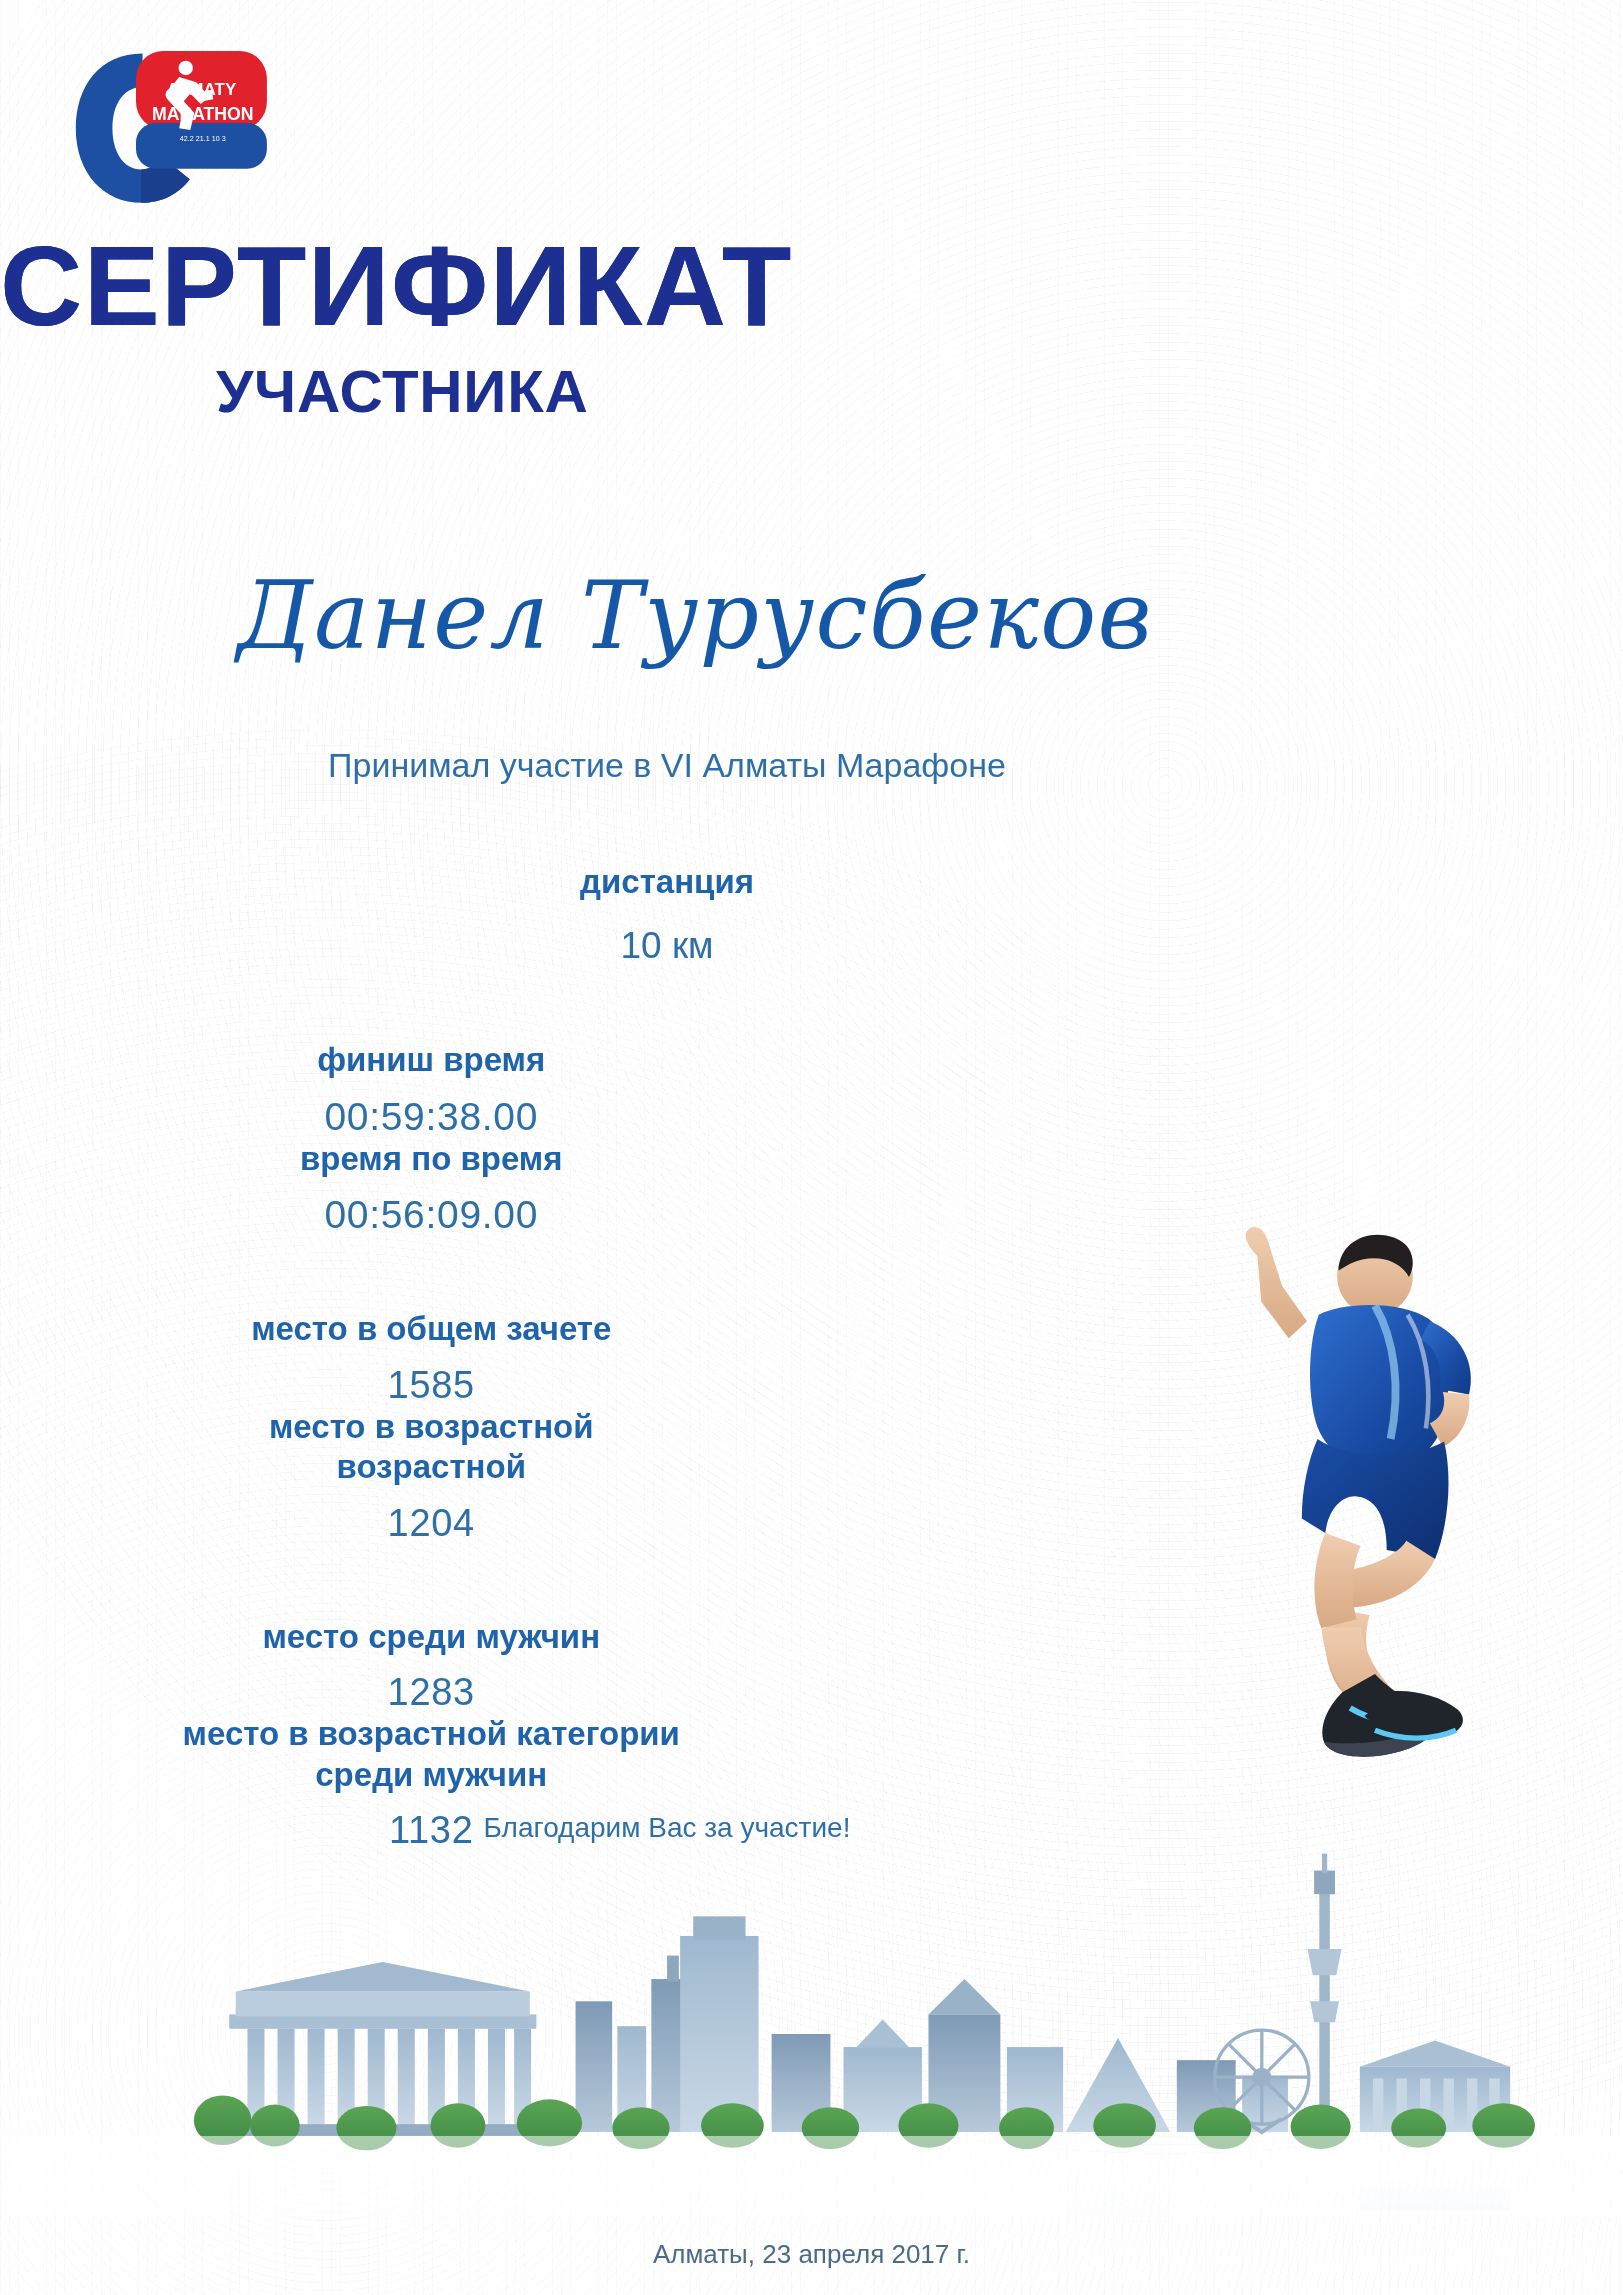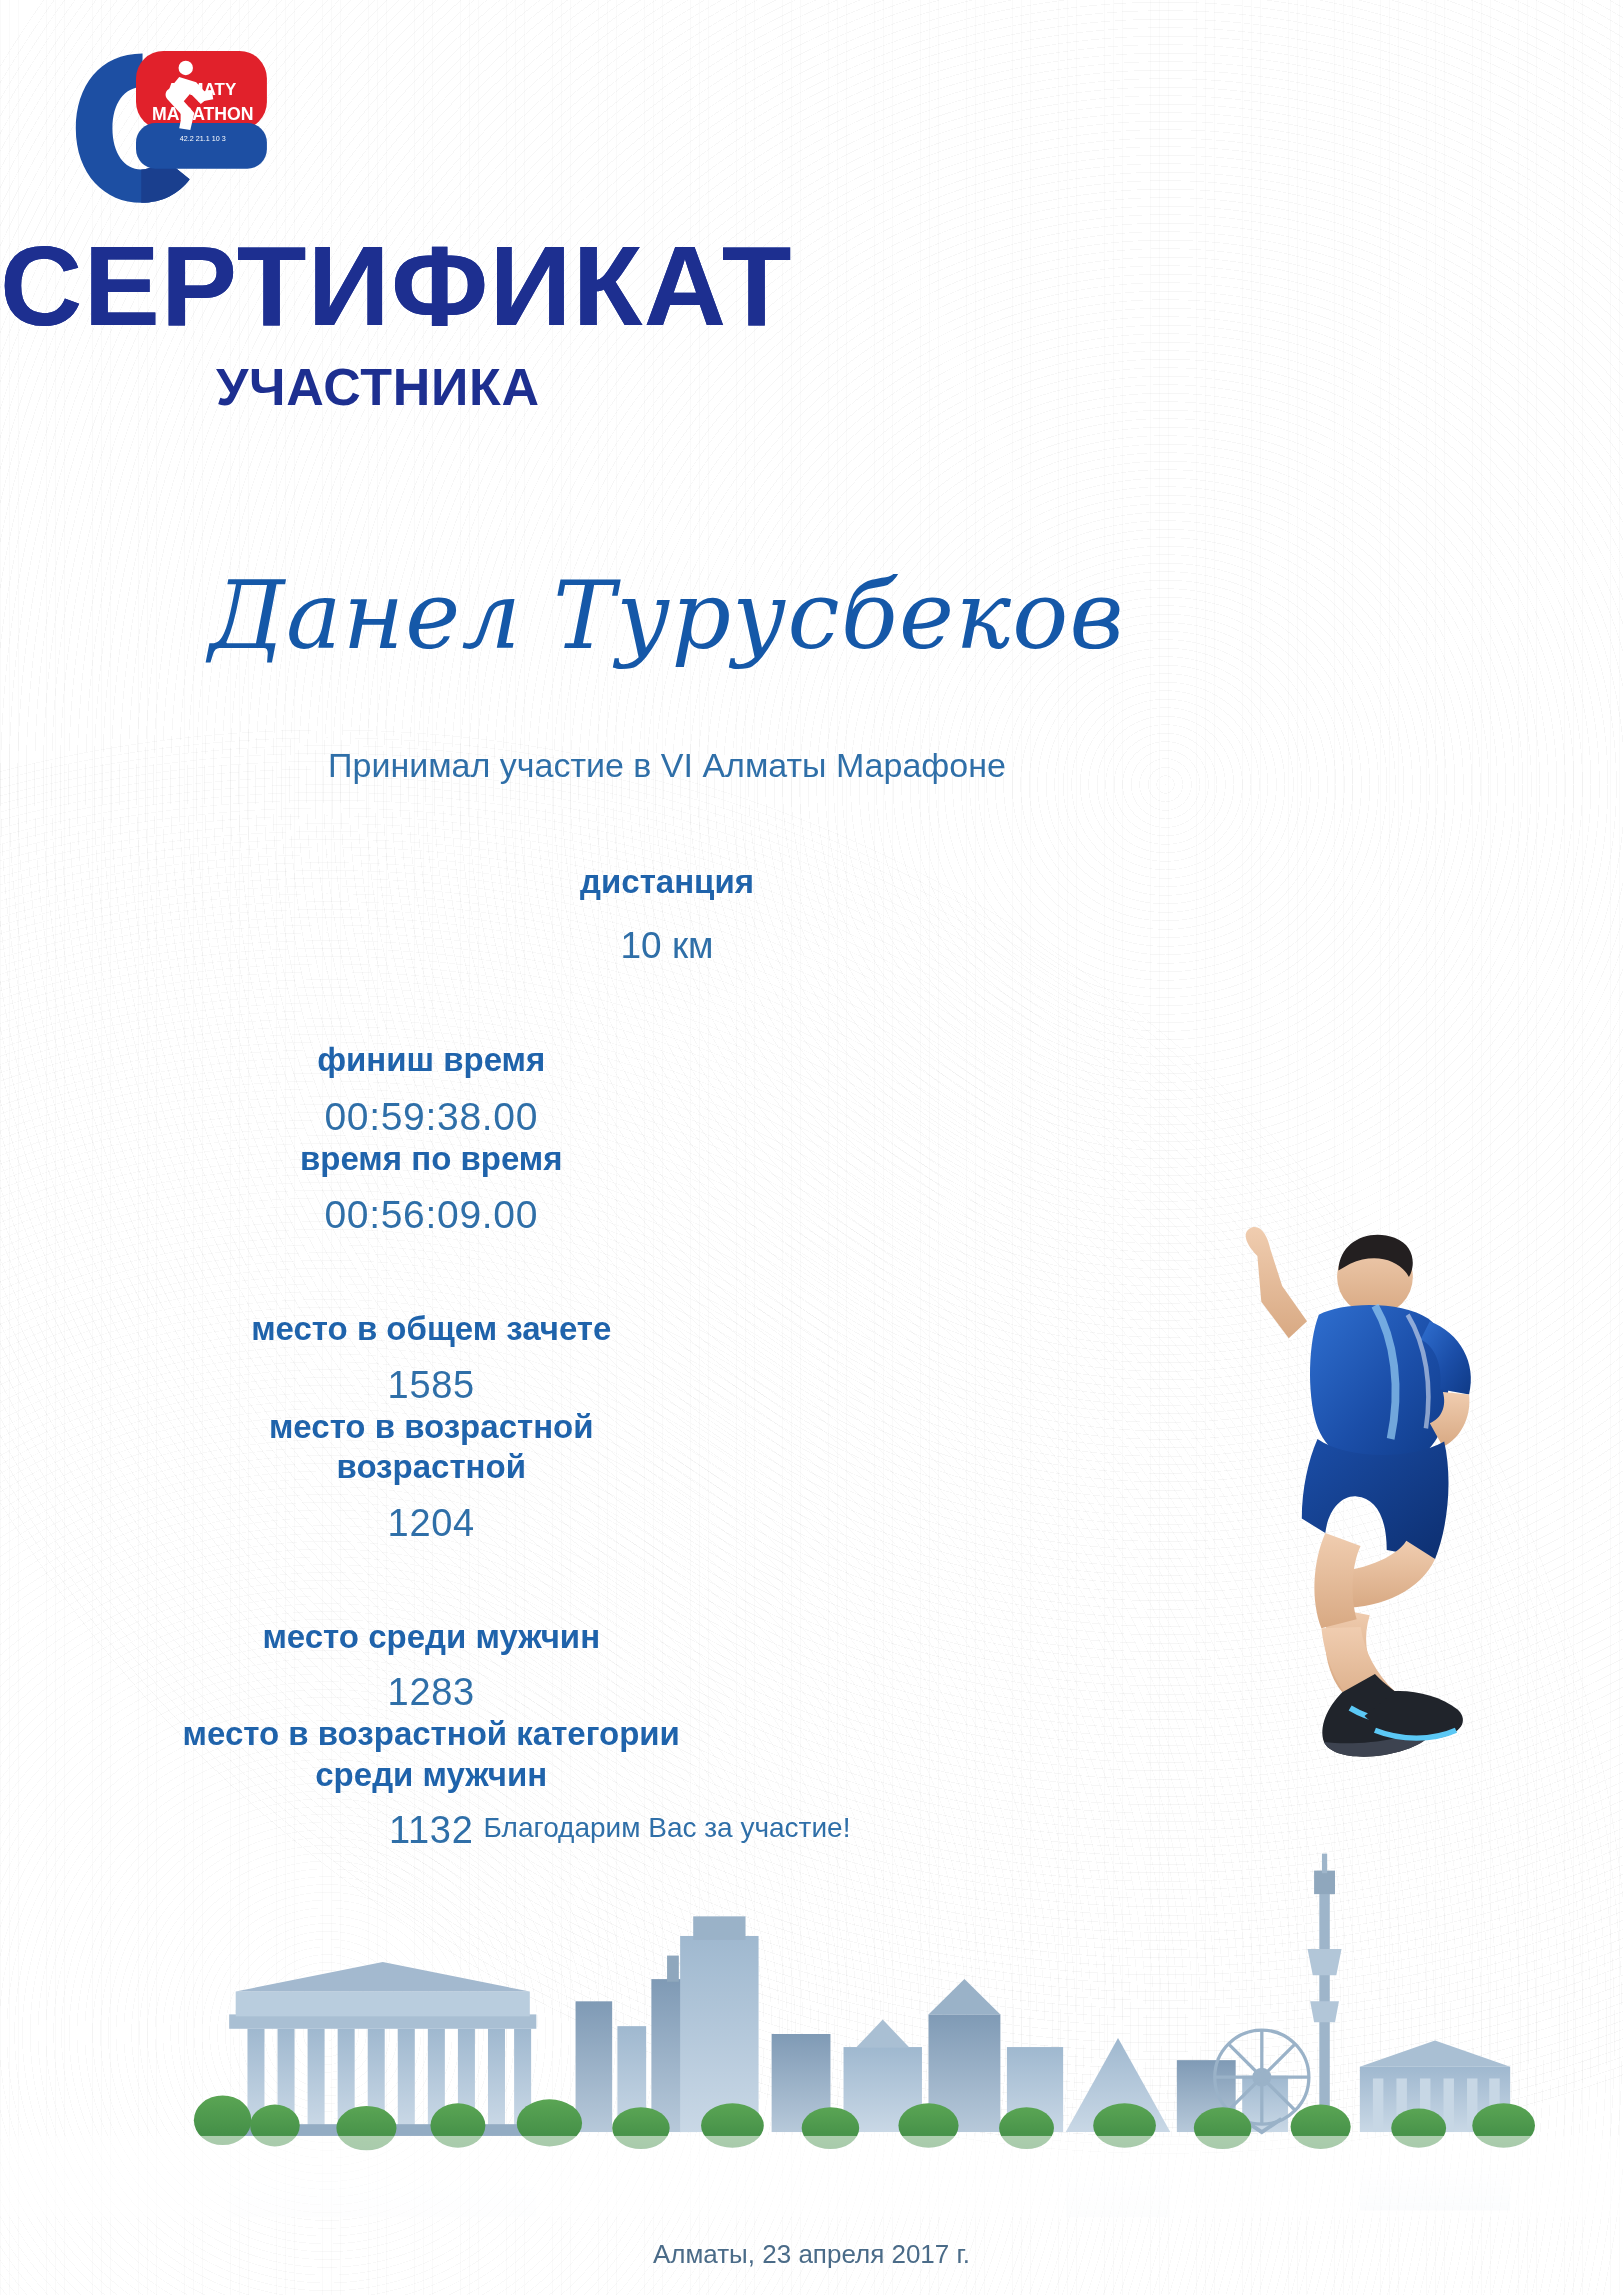--- a/index.html
+++ b/index.html
@@ -83,39 +83,40 @@
     letter-spacing: 1.3px;
     color: #1b2f8f;
     line-height: 1;
     background: linear-gradient(180deg, #1f3fa0 0%, #1b2b86 100%);
     -webkit-background-clip: text;
     background-clip: text;
     color: #1d2f90;
   }
   .title-sub {
     margin-top: 14.4px;
-    font-size: 52px;
+    font-size: 60px;
     font-weight: bold;
     letter-spacing: 0.7px;
     color: #1d2f90;
     padding-left: 216px;
   }
 
   
   .name {
     position: absolute;
     left: 0;
     top: 562px;
     width: 1334px;
     text-align: center;
     font-family: "DejaVu Serif", serif;
     font-style: italic;
     font-size: 93px;
     color: #1558a8;
     letter-spacing: 1.3px;
+    padding-left: 28px;
   }
 
   .participation {
     position: absolute;
     left: 0;
     top: 746px;
     width: 1334px;
     text-align: center;
     font-size: 34px;
     color: #2f6fa8;

